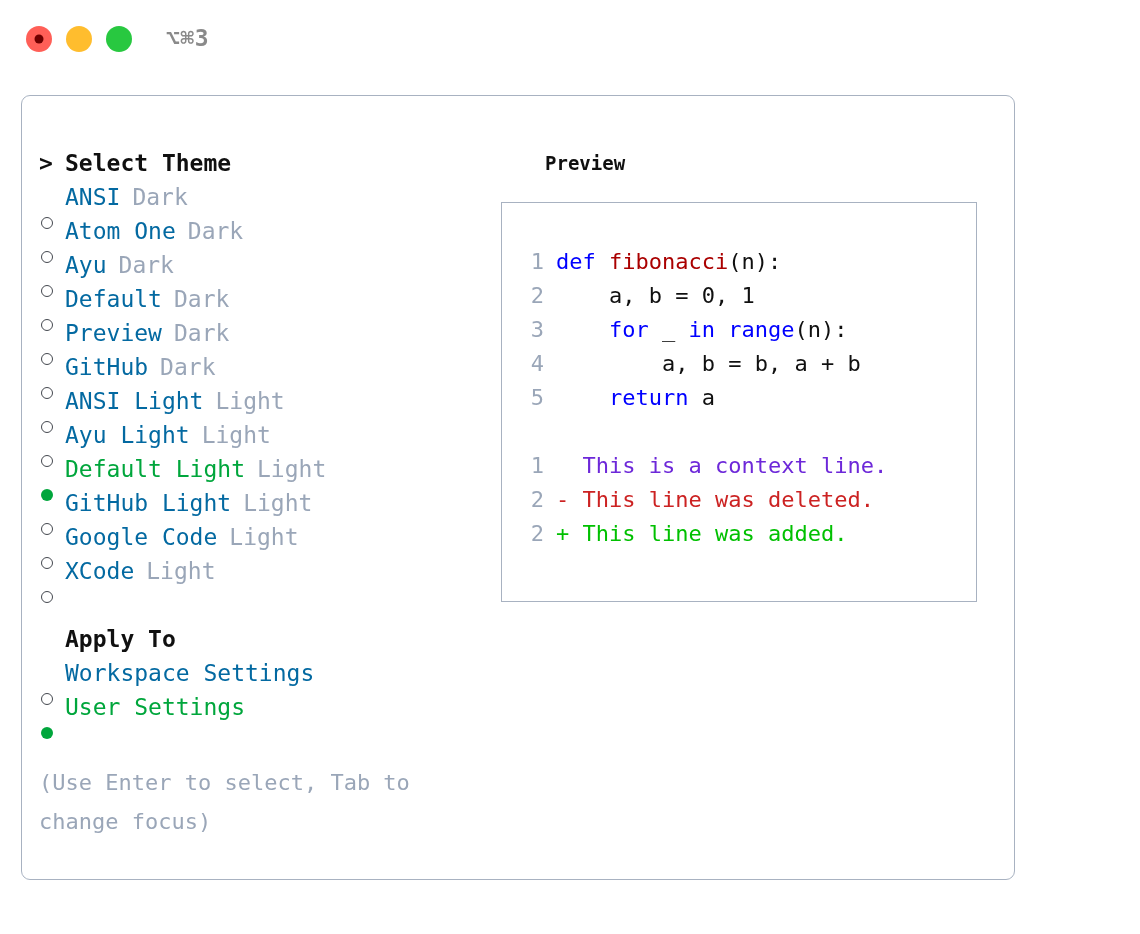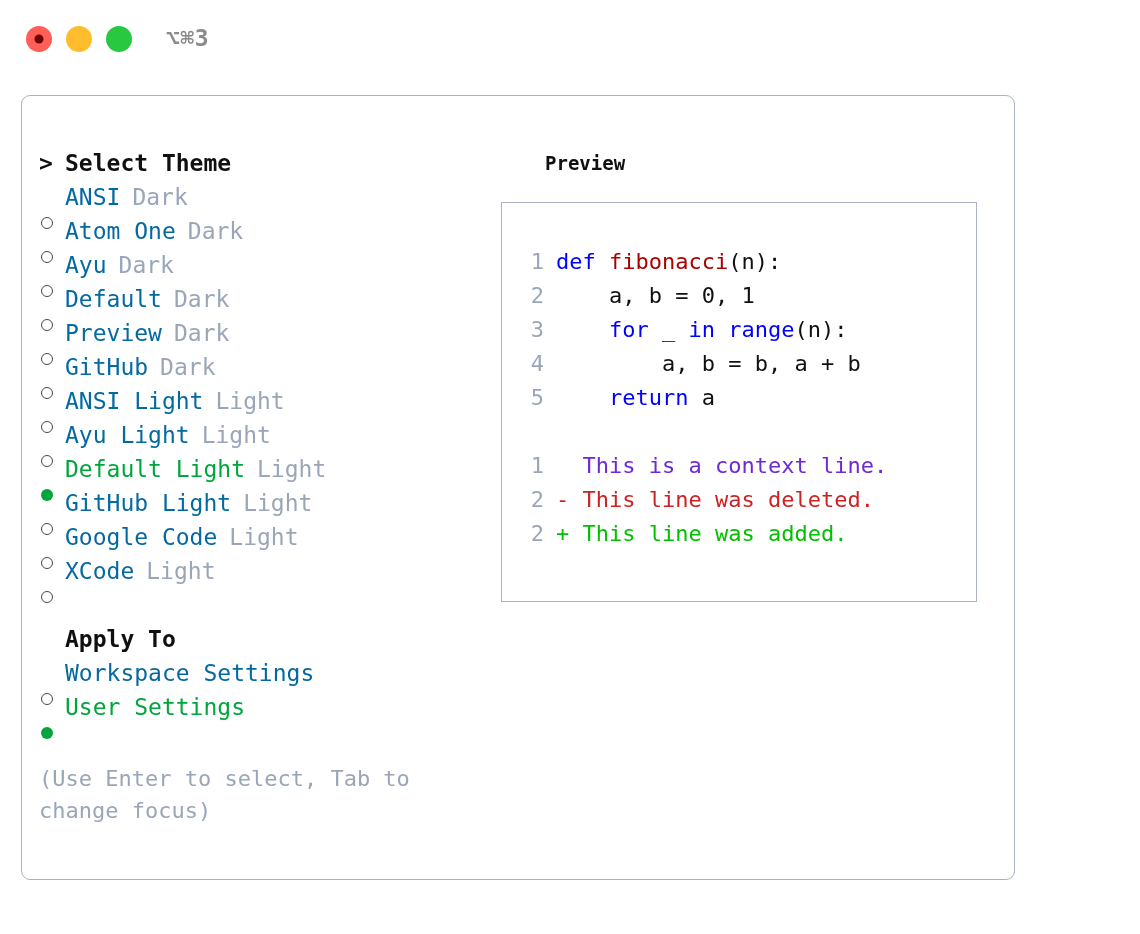--- a/index.html
+++ b/index.html
@@ -143,21 +143,21 @@
     padding-left: 26px;
     text-align: center;
   }
 
   #hint {
     position: absolute;
     left: 17px;
     top: 667px;
     width: 410px;
     font-size: 22px;
-    line-height: 32px;
+    line-height: 39px;
     color: #9aa6b8;
   }
 
   
   #right-col {
     position: absolute;
     left: 479px;
     top: 50px;
     width: 490px;
   }

